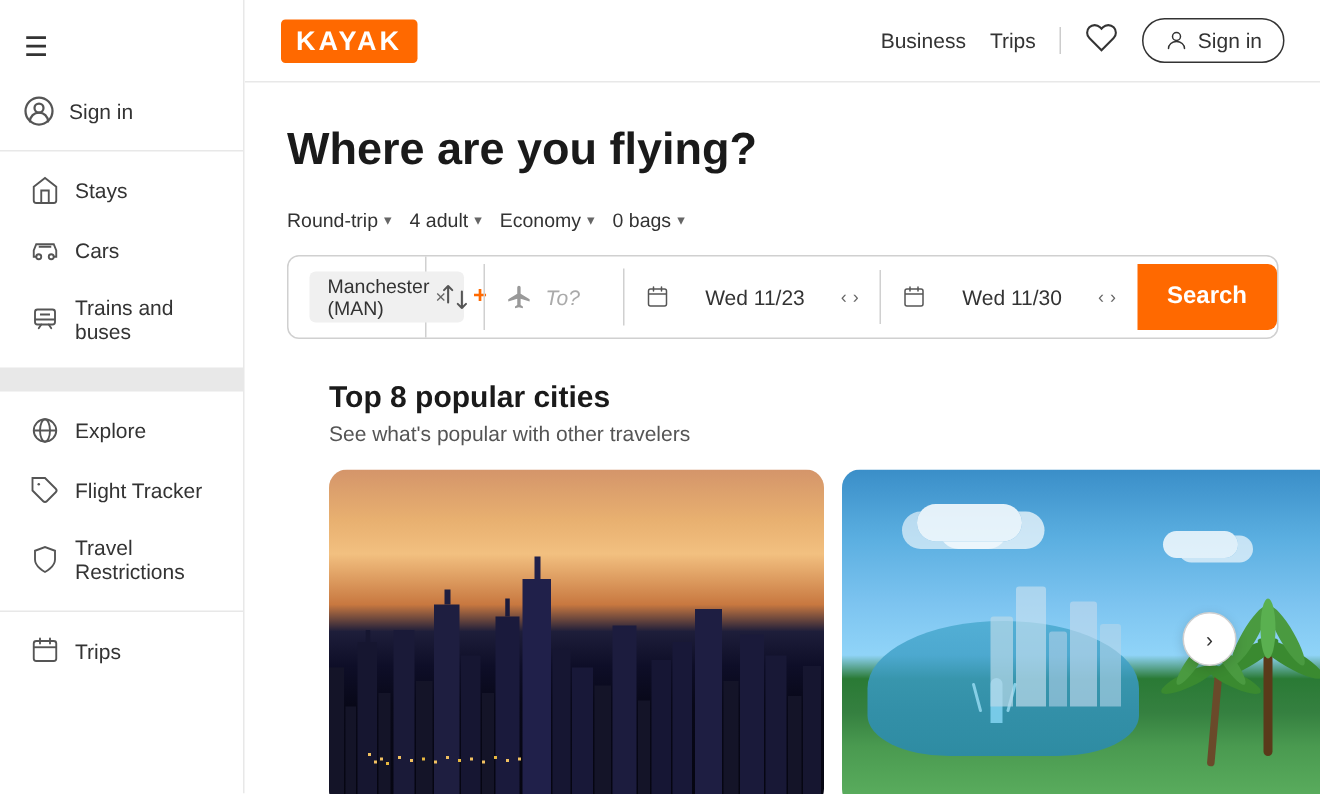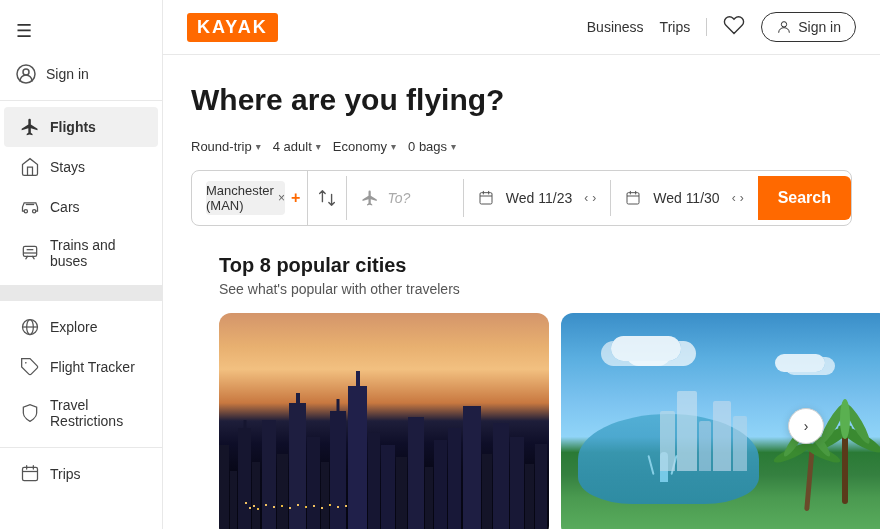--- a/index.html
+++ b/index.html
@@ -149,21 +149,21 @@
       flex: 1;
       min-width: 0;
       border-right: 1px solid #d0d0d0;
       gap: 6px;
       font-size: 14px;
       color: #333;
     }
     .airport-tag {
       background: #f0f0f0;
       border-radius: 4px;
-      padding: 2px 0;
+      padding: 2px 12px;
       font-size: 13px;
       color: #333;
       display: flex;
       align-items: center;
       gap: 4px;
     }
     .airport-tag-x { cursor: pointer; color: #666; font-size: 12px; }
     .airport-tag-plus { color: #ff6900; cursor: pointer; font-size: 16px; font-weight: bold; }
     .swap-btn {
       padding: 0 8px;
@@ -181,21 +181,21 @@
       gap: 8px;
       padding: 10px 14px;
       flex: 1;
       border-right: 1px solid #d0d0d0;
       font-size: 14px;
       color: #aaa;
     }
     .date-field {
       display: flex;
       align-items: center;
-      gap: 12px;
+      gap: 24px;
       padding: 10px 14px;
       font-size: 14px;
       color: #333;
       border-right: 1px solid #d0d0d0;
       cursor: pointer;
       text-align: center;
     }
     .date-nav { display: flex; gap: 4px; color: #666; font-size: 12px; }
     .date-nav span { cursor: pointer; }
     .search-btn {
@@ -263,28 +263,20 @@
         <circle cx="10" cy="10" r="9" stroke="#555" stroke-width="1.5"></circle>
         <circle cx="10" cy="8" r="3" stroke="#555" stroke-width="1.5"></circle>
         <path d="M4 17c0-3.3 2.7-6 6-6s6 2.7 6 6" stroke="#555" stroke-width="1.5" stroke-linecap="round"></path>
       </svg>
     </div>
     <span>Sign in</span>
   </div>
 
   <div class="sidebar-divider"></div>
 
-  <div class="sidebar-item active">
-    <div class="sidebar-icon">
-      <svg width="20" height="20" viewBox="0 0 24 24" fill="none">
-        <path d="M21 16v-2l-8-5V3.5a1.5 1.5 0 0 0-3 0V9l-8 5v2l8-2.5V19l-2 1.5V22l3.5-1 3.5 1v-1.5L13 19v-5.5l8 2.5z" fill="#333"></path>
-      </svg>
-    </div>
-    <span>Flights</span>
-  </div>
 
   <div class="sidebar-item">
     <div class="sidebar-icon">
       <svg width="20" height="20" viewBox="0 0 24 24" fill="none">
         <path d="M3 9l9-7 9 7v11a2 2 0 0 1-2 2H5a2 2 0 0 1-2-2z" stroke="#555" stroke-width="1.5" fill="none"></path>
         <polyline points="9,22 9,12 15,12 15,22" stroke="#555" stroke-width="1.5" fill="none"></polyline>
       </svg>
     </div>
     <span>Stays</span>
   </div>

